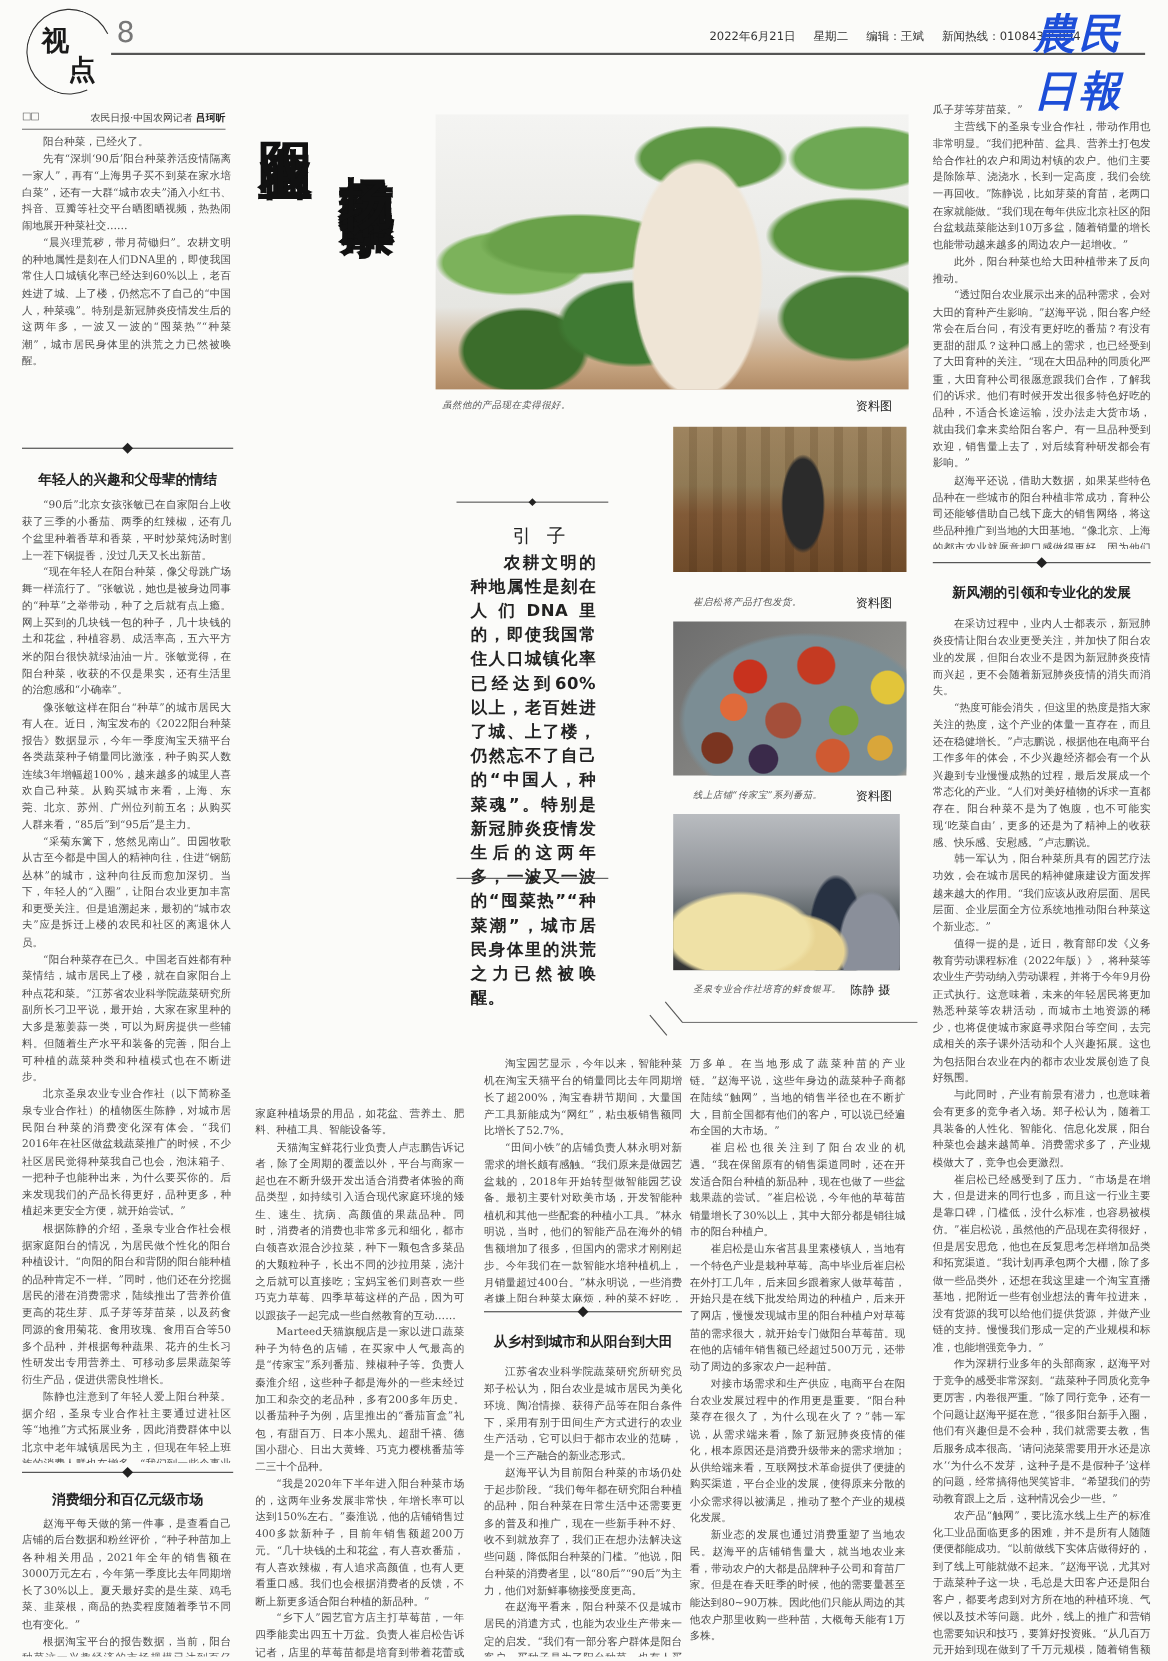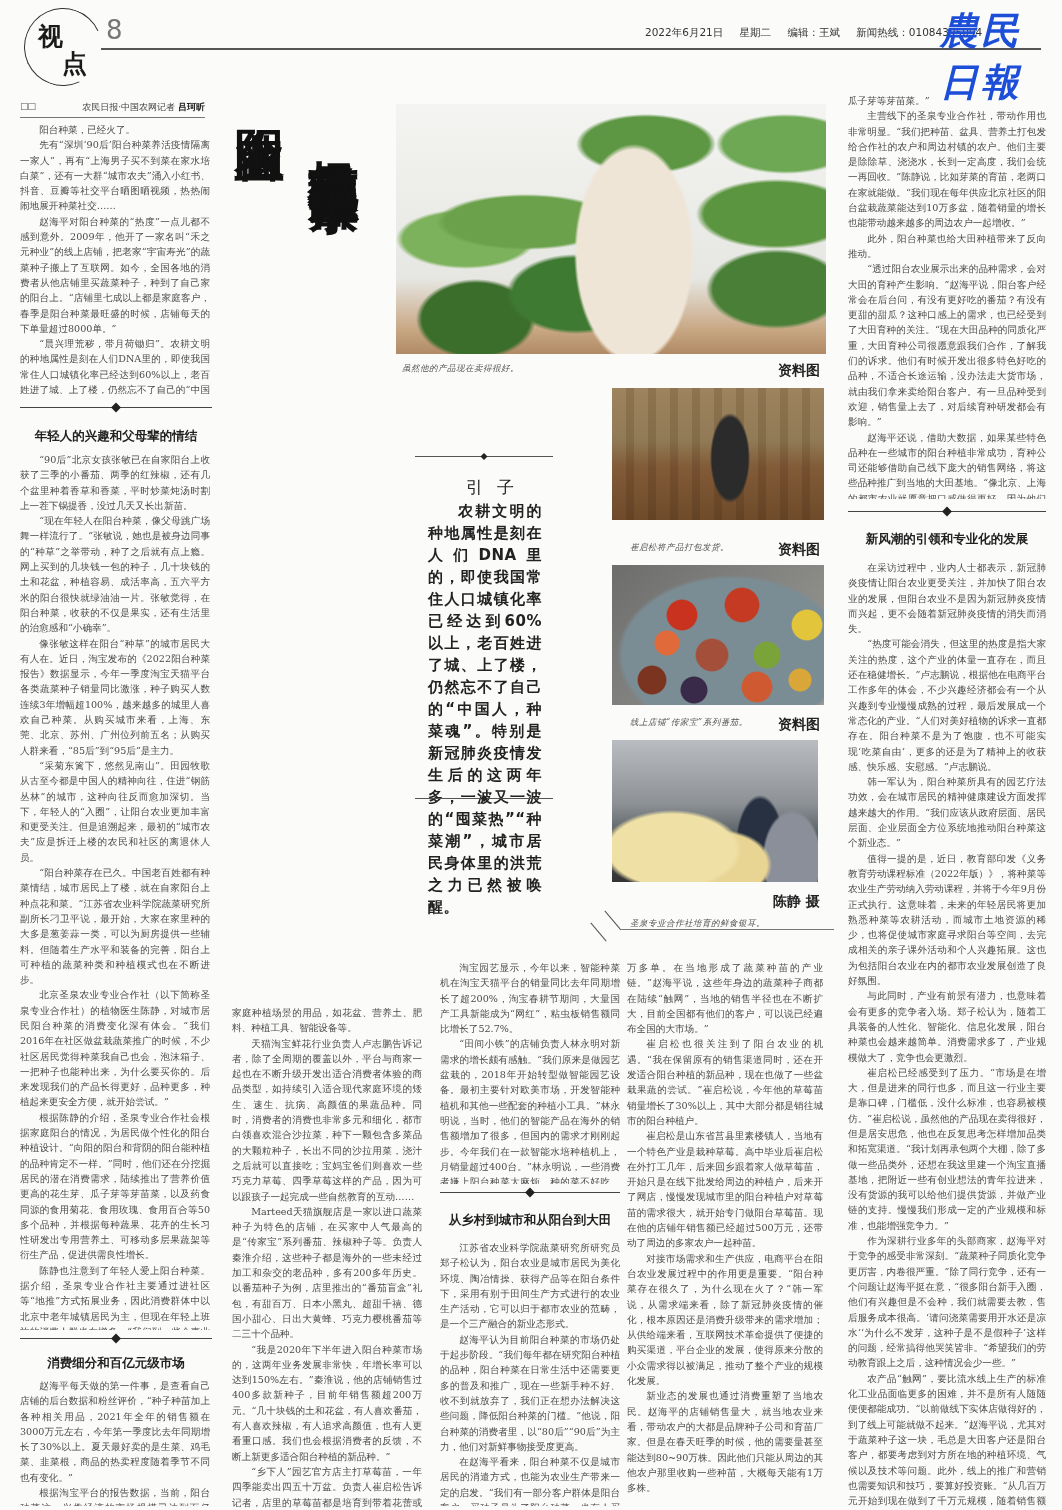--- a/index.html
+++ b/index.html
@@ -75,21 +75,21 @@
         linear-gradient(135deg, #6d6d6d, #9b9b96); }
     .photo4 { left: 612px; top: 740px; width: 206px; height: 142px;
       background:
         radial-gradient(ellipse 70px 40px at 60px 110px, #efe1a6 0 90%, transparent 100%),
         radial-gradient(ellipse 50px 35px at 110px 125px, #e8d493 0 90%, transparent 100%),
         radial-gradient(ellipse 30px 50px at 180px 120px, #8a8f9a 0 92%, transparent 100%),
         radial-gradient(ellipse 25px 55px at 148px 110px, #273142 0 92%, transparent 100%),
         linear-gradient(180deg, #b9bcc0 0%, #8d9196 45%, #50595c 70%, #333 100%); }
 
     .caption { position: absolute; font-size: 8.5px; color: #555; font-style: italic; letter-spacing: 0.5px; }
-    .credit { position: absolute; font-size: 14px; color: #222; font-weight: bold; font-family: "DejaVu Sans", sans-serif; }
+    .credit { position: absolute; font-size: 11px; color: #222; font-weight: normal; font-family: "DejaVu Sans", sans-serif; }
 
     
     .intro-rule { position: absolute; left: 415px; width: 138px; height: 1px; background: #555; }
     .intro-rule .dot { position: absolute; left: 50%; top: -2px; width: 5px; height: 5px; background: #222; transform: translateX(-50%) rotate(45deg); }
     .intro-title { position: absolute; left: 466px; top: 476px; font-size: 17px; color: #222; letter-spacing: 14px; font-family: "DejaVu Serif", serif; }
     .intro-body { position: absolute; left: 428px; top: 500px; width: 114px; font-size: 15px; line-height: 22px; color: #222; font-weight: bold; font-family: "DejaVu Sans", sans-serif; text-align: justify; text-indent: 2em; letter-spacing: 0.5px; }
 
     
     .slash { position: absolute; width: 1px; height: 24px; background: #555; transform: rotate(-40deg); }
     .long-rule { position: absolute; left: 620px; top: 929px; width: 214px; height: 1px; background: #777; }
@@ -127,21 +127,20 @@
       <span class="reporter">吕珂昕</span>
     </span>
   </div>
 
   <div class="vtitle vtitle-small">阳台农业</div>
   <div class="vtitle vtitle-big">小众群体催生的百亿元级市场</div>
 
   <div class="col col1" style="height:272px;">
     <p>阳台种菜，已经火了。</p>
     <p>先有“深圳‘90后’阳台种菜养活疫情隔离一家人”，再有“上海男子买不到菜在家水培白菜”，还有一大群“城市农夫”涌入小红书、抖音、豆瓣等社交平台晒图晒视频，热热闹闹地展开种菜社交……</p>
-    <p>赵海平对阳台种菜的“热度”一点儿都不感到意外。2009年，他开了一家名叫“禾之元种业”的线上店铺，把老家“宇宙寿光”的蔬菜种子搬上了互联网。如今，全国各地的消费者从他店铺里买蔬菜种子，种到了自己家的阳台上。“店铺里七成以上都是家庭客户，春季是阳台种菜最旺盛的时候，店铺每天的下单量超过8000单。”</p>
     <p>“晨兴理荒秽，带月荷锄归”。农耕文明的种地属性是刻在人们DNA里的，即使我国常住人口城镇化率已经达到60%以上，老百姓进了城、上了楼，仍然忘不了自己的“中国人，种菜魂”。特别是新冠肺炎疫情发生后的这两年多，一波又一波的“囤菜热”“种菜潮”，城市居民身体里的洪荒之力已然被唤醒。</p>
 
   </div>
 
   <div class="sec-divider" style="left:20px; top:407px; width:192px;">
       <span class="dot"></span>
     </div>
   <div class="sec-head" style="left:20px; top:428px; width:192px;">年轻人的兴趣和父母辈的情结</div>
   <div class="col col1" style="top:452px; height:878px;">
     <p>“90后”北京女孩张敏已在自家阳台上收获了三季的小番茄、两季的红辣椒，还有几个盆里种着香草和香菜，平时炒菜炖汤时割上一茬下锅提香，没过几天又长出新苗。</p>
@@ -170,21 +169,21 @@
 
   <div class="photo photo2"></div>
   <div class="caption" style="left:630px; top:542px;">崔启松将产品打包发货。</div>
   <div class="credit" style="left:778px; top:541px;">资料图</div>
 
   <div class="photo photo3"></div>
   <div class="caption" style="left:630px; top:717px;">线上店铺“传家宝”系列番茄。</div>
   <div class="credit" style="left:778px; top:716px;">资料图</div>
 
   <div class="photo photo4"></div>
-  <div class="caption" style="left:630px; top:894px;margin-top:24px;">圣泉专业合作社培育的鲜食银耳。</div>
+  <div class="caption" style="left:630px; top:894px;">圣泉专业合作社培育的鲜食银耳。</div>
   <div class="credit" style="left:773px; top:893px;">陈静 摄</div>
 
   <div class="intro-rule" style="top:456px;">
       <span class="dot"></span>
     </div>
   <div class="intro-title">引子</div>
   <div class="intro-body">农耕文明的种地属性是刻在人们DNA里的，即使我国常住人口城镇化率已经达到60%以上，老百姓进了城、上了楼，仍然忘不了自己的“中国人，种菜魂”。特别是新冠肺炎疫情发生后的这两年多，一波又一波的“囤菜热”“种菜潮”，城市居民身体里的洪荒之力已然被唤醒。</div>
   <div class="intro-rule" style="top:798px;">
       <span class="dot"></span>
     </div>

